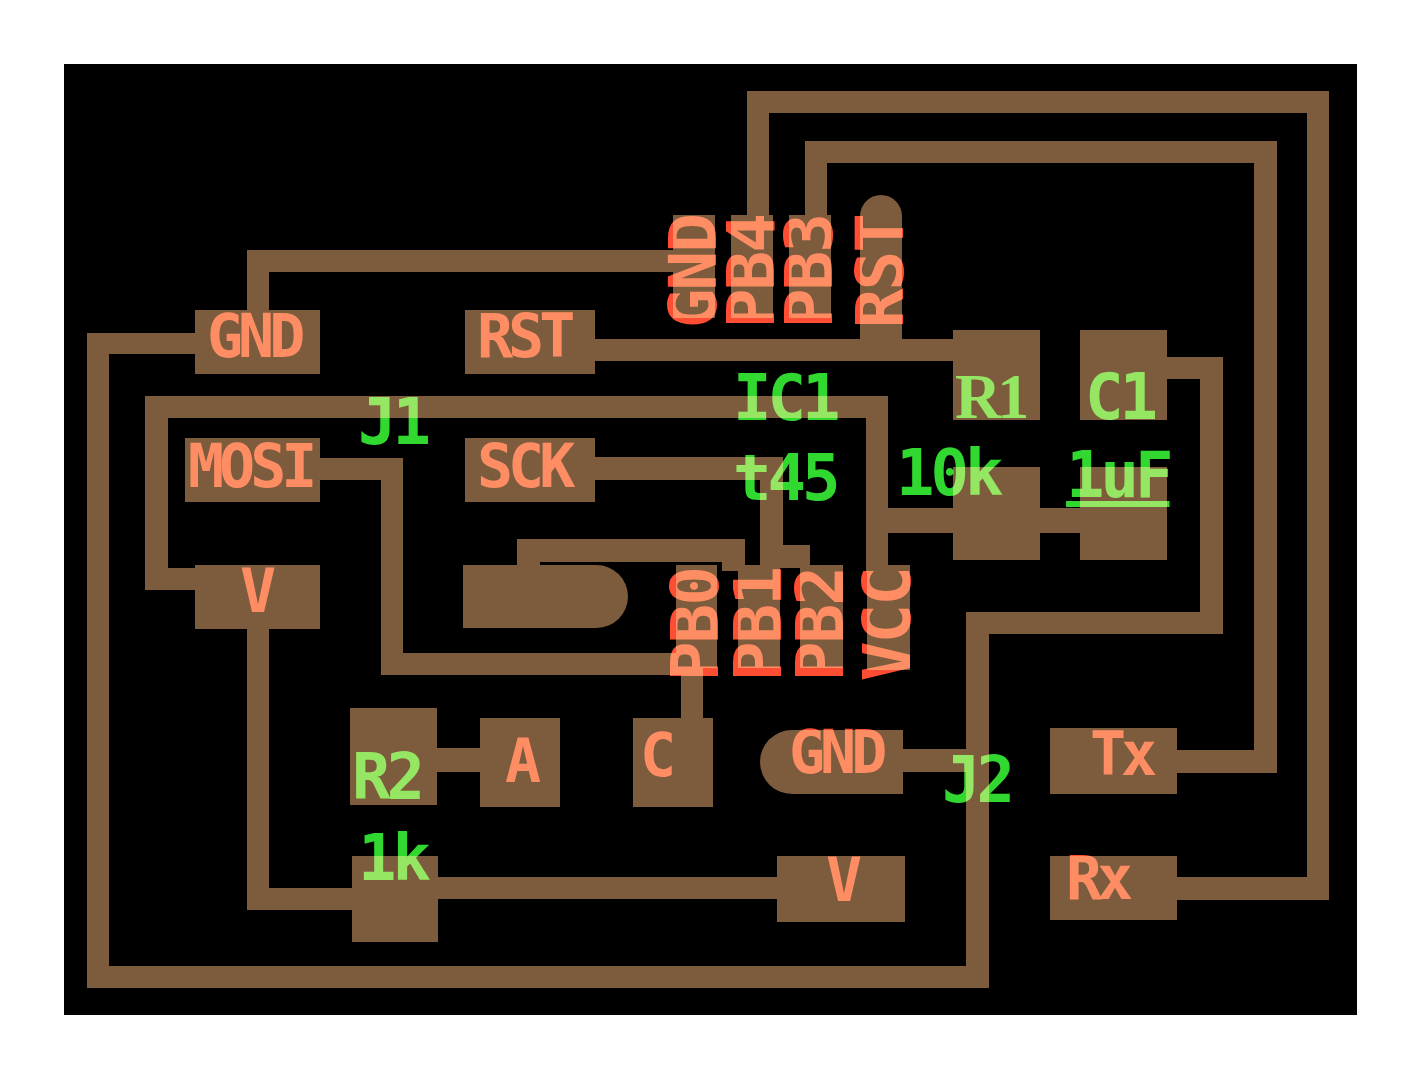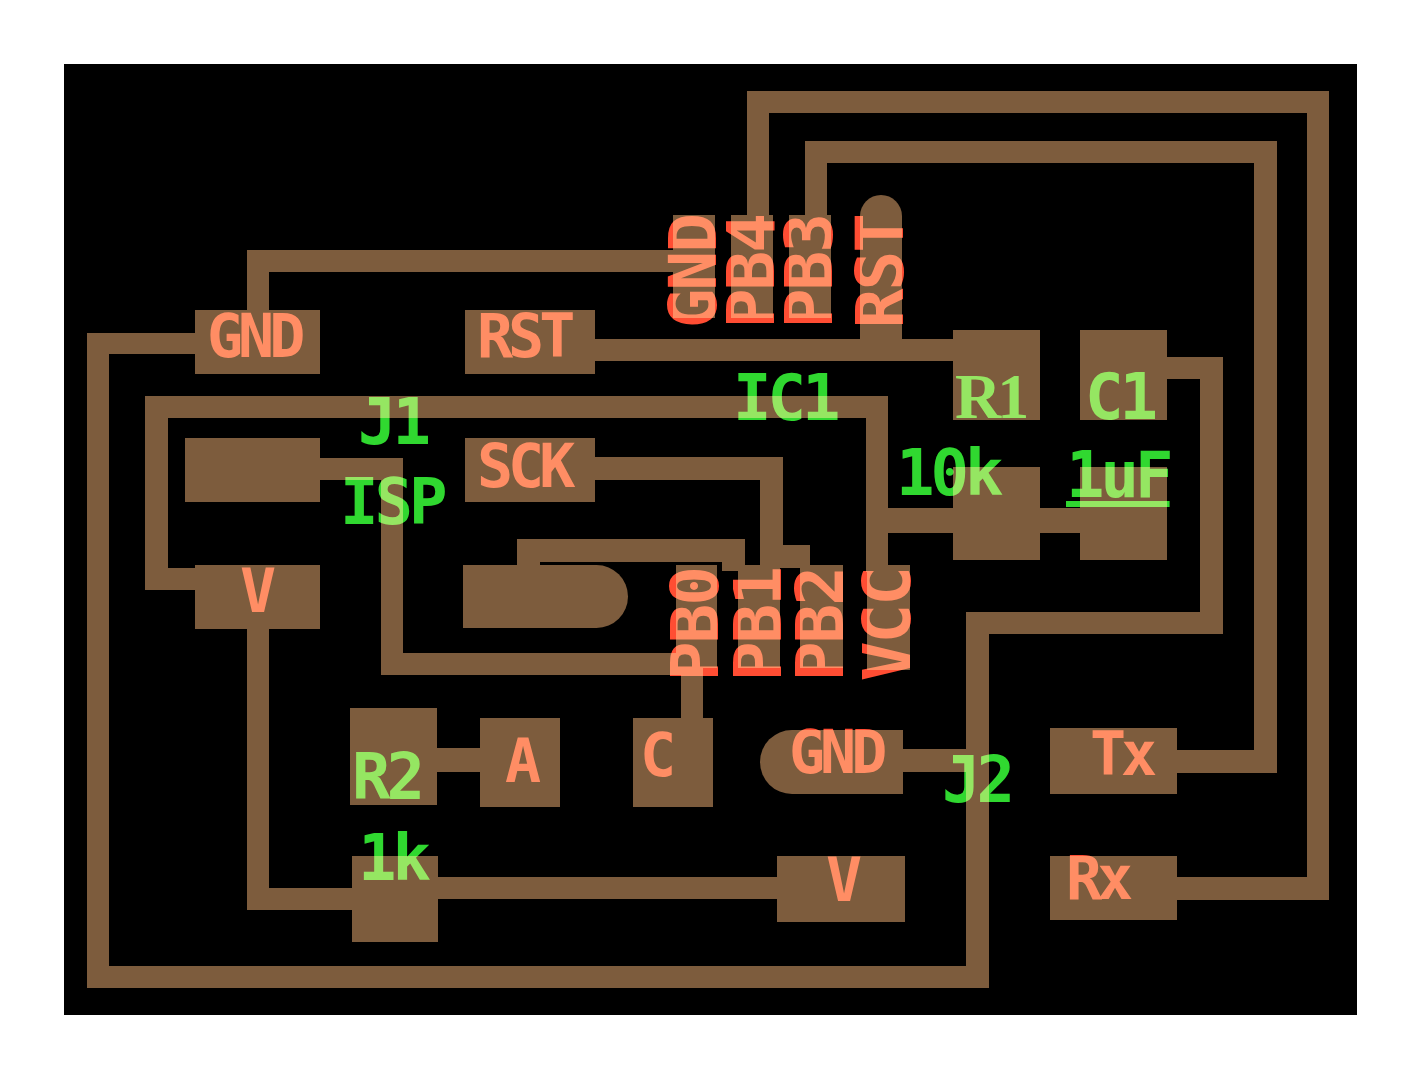--- a/index.html
+++ b/index.html
@@ -98,41 +98,42 @@
   <div class="pad" style="left:480px;top:718px;width:80px;height:89px;"></div>
   <div class="pad" style="left:633px;top:718px;width:80px;height:89px;"></div>
 
   <div class="pad" style="left:760px;top:730px;width:143px;height:64px;border-radius:32px 0 0 32px;"></div>
   <div class="pad" style="left:1050px;top:728px;width:127px;height:66px;"></div>
   <div class="pad" style="left:777px;top:856px;width:128px;height:66px;"></div>
   <div class="pad" style="left:1050px;top:856px;width:127px;height:64px;"></div>
 
   <div class="lbl red padlbl" style="left:207px;top:306px;">GND</div>
   <div class="lbl red padlbl" style="left:477px;top:306px;">RST</div>
+  <div class="lbl red padlbl" style="left:188px;top:436px;">MOSI</div>
   <div class="lbl red padlbl" style="left:477px;top:436px;">SCK</div>
   <div class="lbl red padlbl" style="left:240px;top:561px;">V</div>
   <div class="lbl red padlbl" style="left:505px;top:731px;">A</div>
   <div class="lbl red padlbl" style="left:640px;top:725px;">C</div>
   <div class="lbl red padlbl" style="left:789px;top:722px;">GND</div>
   <div class="lbl red padlbl" style="left:1090px;top:724px;">Tx</div>
   <div class="lbl red padlbl" style="left:826px;top:850px;">V</div>
   <div class="lbl red padlbl" style="left:1066px;top:848px;">Rx</div>
 
   <div class="lbl red vlbl" style="left:661px;top:215px;">GND</div>
   <div class="lbl red vlbl" style="left:719px;top:215px;">PB4</div>
   <div class="lbl red vlbl" style="left:777px;top:215px;">PB3</div>
   <div class="lbl red vlbl" style="left:848px;top:215px;">RST</div>
   <div class="lbl red vlbl" style="left:663px;top:568px;">PB0</div>
   <div class="lbl red vlbl" style="left:726px;top:568px;">PB1</div>
   <div class="lbl red vlbl" style="left:788px;top:568px;">PB2</div>
   <div class="lbl red vlbl" style="left:855px;top:568px;">VCC</div>
 
   <div class="lbl grn big" style="left:358px;top:390px;">J1</div>
-  <div class="lbl grn big" style="left:340px;top:470px;">ISP</div>
   <div class="lbl grn big" style="left:733px;top:366px;">IC1</div>
+  <div class="lbl grn big" style="left:733px;top:446px;">t45</div>
   <div class="lbl grn big" style="left:955px;top:365px;font-family:Liberation Serif, serif;">R1</div>
   <div class="lbl grn big" style="left:1085px;top:365px;">C1</div>
   <div class="lbl grn big" style="left:896px;top:441px;">10k</div>
   <div class="lbl grn big" style="left:1066px;top:443px;text-decoration:underline;">1uF</div>
   <div class="lbl grn big" style="left:352px;top:745px;">R2</div>
   <div class="lbl grn big" style="left:358px;top:826px;">1k</div>
   <div class="lbl grn big" style="left:942px;top:748px;">J2</div>
 </div>
 
 </body></html>

